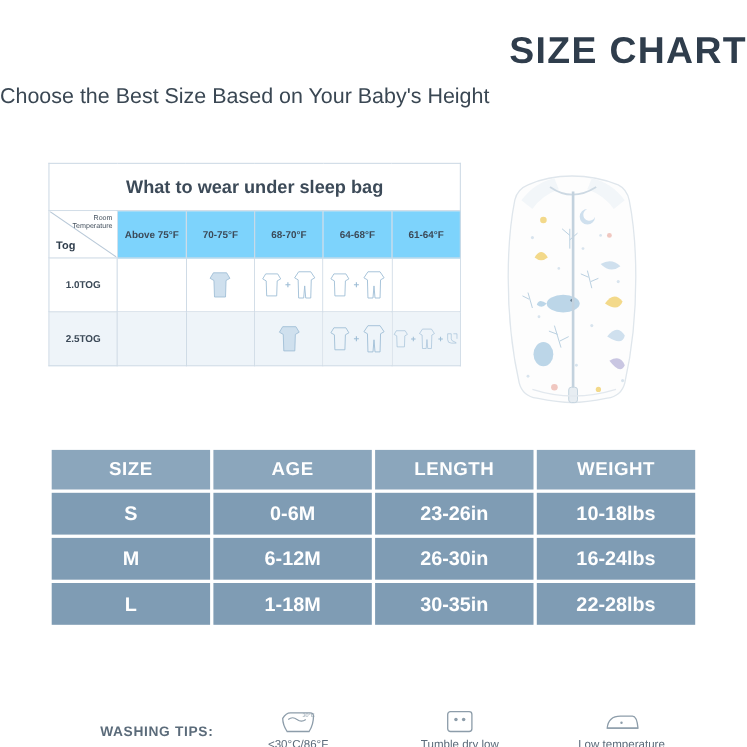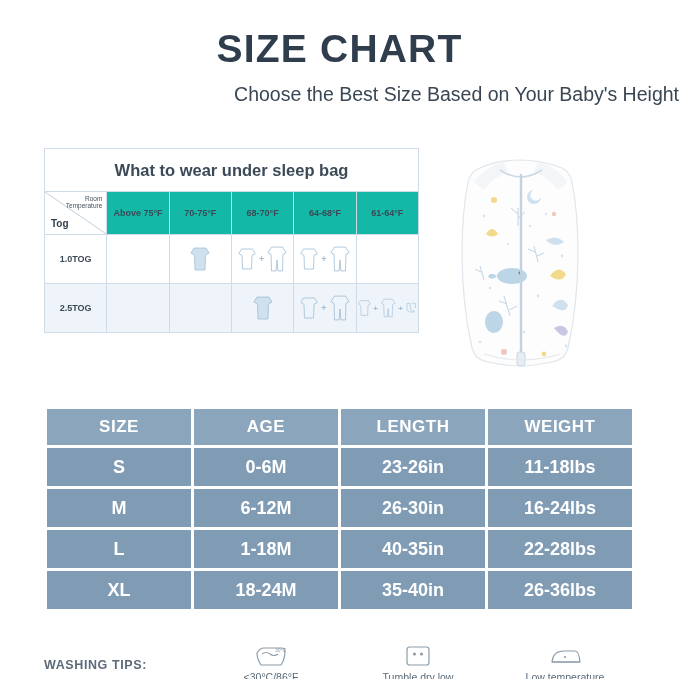--- a/index.html
+++ b/index.html
@@ -18,30 +18,30 @@
 
   .page {
     width: 679px;
     height: 679px;
     position: relative;
     box-sizing: border-box;
   }
 
   
   .title {
-    text-align: center;
-    font-size: 39px;
+    text-align: right;
+    font-size: 34px;
     font-weight: bold;
     letter-spacing: 1.2px;
     color: #2f3d4c;
     margin: 28px 0 0 0;
     line-height: 1.1;
   }
   .subtitle {
-    text-align: right;
+    text-align: left;
     font-size: 19.5px;
     color: #3a4753;
     margin: 12px 0 0 0;
     font-weight: normal;
   }
 
   
   .upper {
     position: absolute;
     top: 120px;
@@ -101,21 +101,21 @@
     bottom: 5px;
     left: 6px;
     font-size: 10px;
     font-weight: bold;
     color: #2f3d4c;
   }
   .head-cell {
     height: 42px;
     font-size: 9px;
     font-weight: bold;
-    background: #14b8a6;
+    background: #7dd3fc;
     color: #33404d;
   }
   .tog-label {
     width: 78px;
     height: 48px;
     font-size: 11px;
     font-weight: bold;
     color: #2f3d4c;
   }
   .cell {
@@ -181,20 +181,21 @@
     align-items: flex-start;
     justify-content: space-between;
   }
   .wash-label {
     font-size: 12.5px;
     font-weight: bold;
     color: #5b6b7a;
     letter-spacing: 0.6px;
     padding-top: 14px;
     width: 150px;
+    text-align: right;
   }
   .wash-item {
     width: 140px;
     text-align: center;
     color: #5b6b7a;
   }
   .wash-item .cap {
     font-size: 10.5px;
     margin-top: 3px;
     display: block;
@@ -376,39 +377,33 @@
         <tr>
       <th>SIZE</th>
       <th>AGE</th>
       <th>LENGTH</th>
       <th>WEIGHT</th>
     </tr>
     <tr>
       <td>S</td>
       <td>0-6M</td>
       <td>23-26in</td>
-      <td>11-18lbs</td>
+      <td>10-18lbs</td>
     </tr>
     <tr>
       <td>M</td>
       <td>6-12M</td>
       <td>26-30in</td>
       <td>16-24lbs</td>
     </tr>
     <tr>
       <td>L</td>
       <td>1-18M</td>
-      <td>40-35in</td>
+      <td>30-35in</td>
       <td>22-28lbs</td>
-    </tr>
-    <tr>
-      <td>XL</td>
-      <td>18-24M</td>
-      <td>35-40in</td>
-      <td>26-36lbs</td>
     </tr>
   </tbody>
     </table>
 
   <div class="washing">
     <span class="wash-label">WASHING TIPS:</span>
 
     <div class="wash-item">
       <svg class="ico" width="34" height="24" viewBox="0 0 34 24">
         <path d="M3 9 q3 -5 7 -5 l18 0 q3 0 3 3 q0 8 -4 14 l-20 0 q-4 -6 -4 -12 Z" fill="none" stroke="#8d9daa" stroke-width="1.2"></path>

